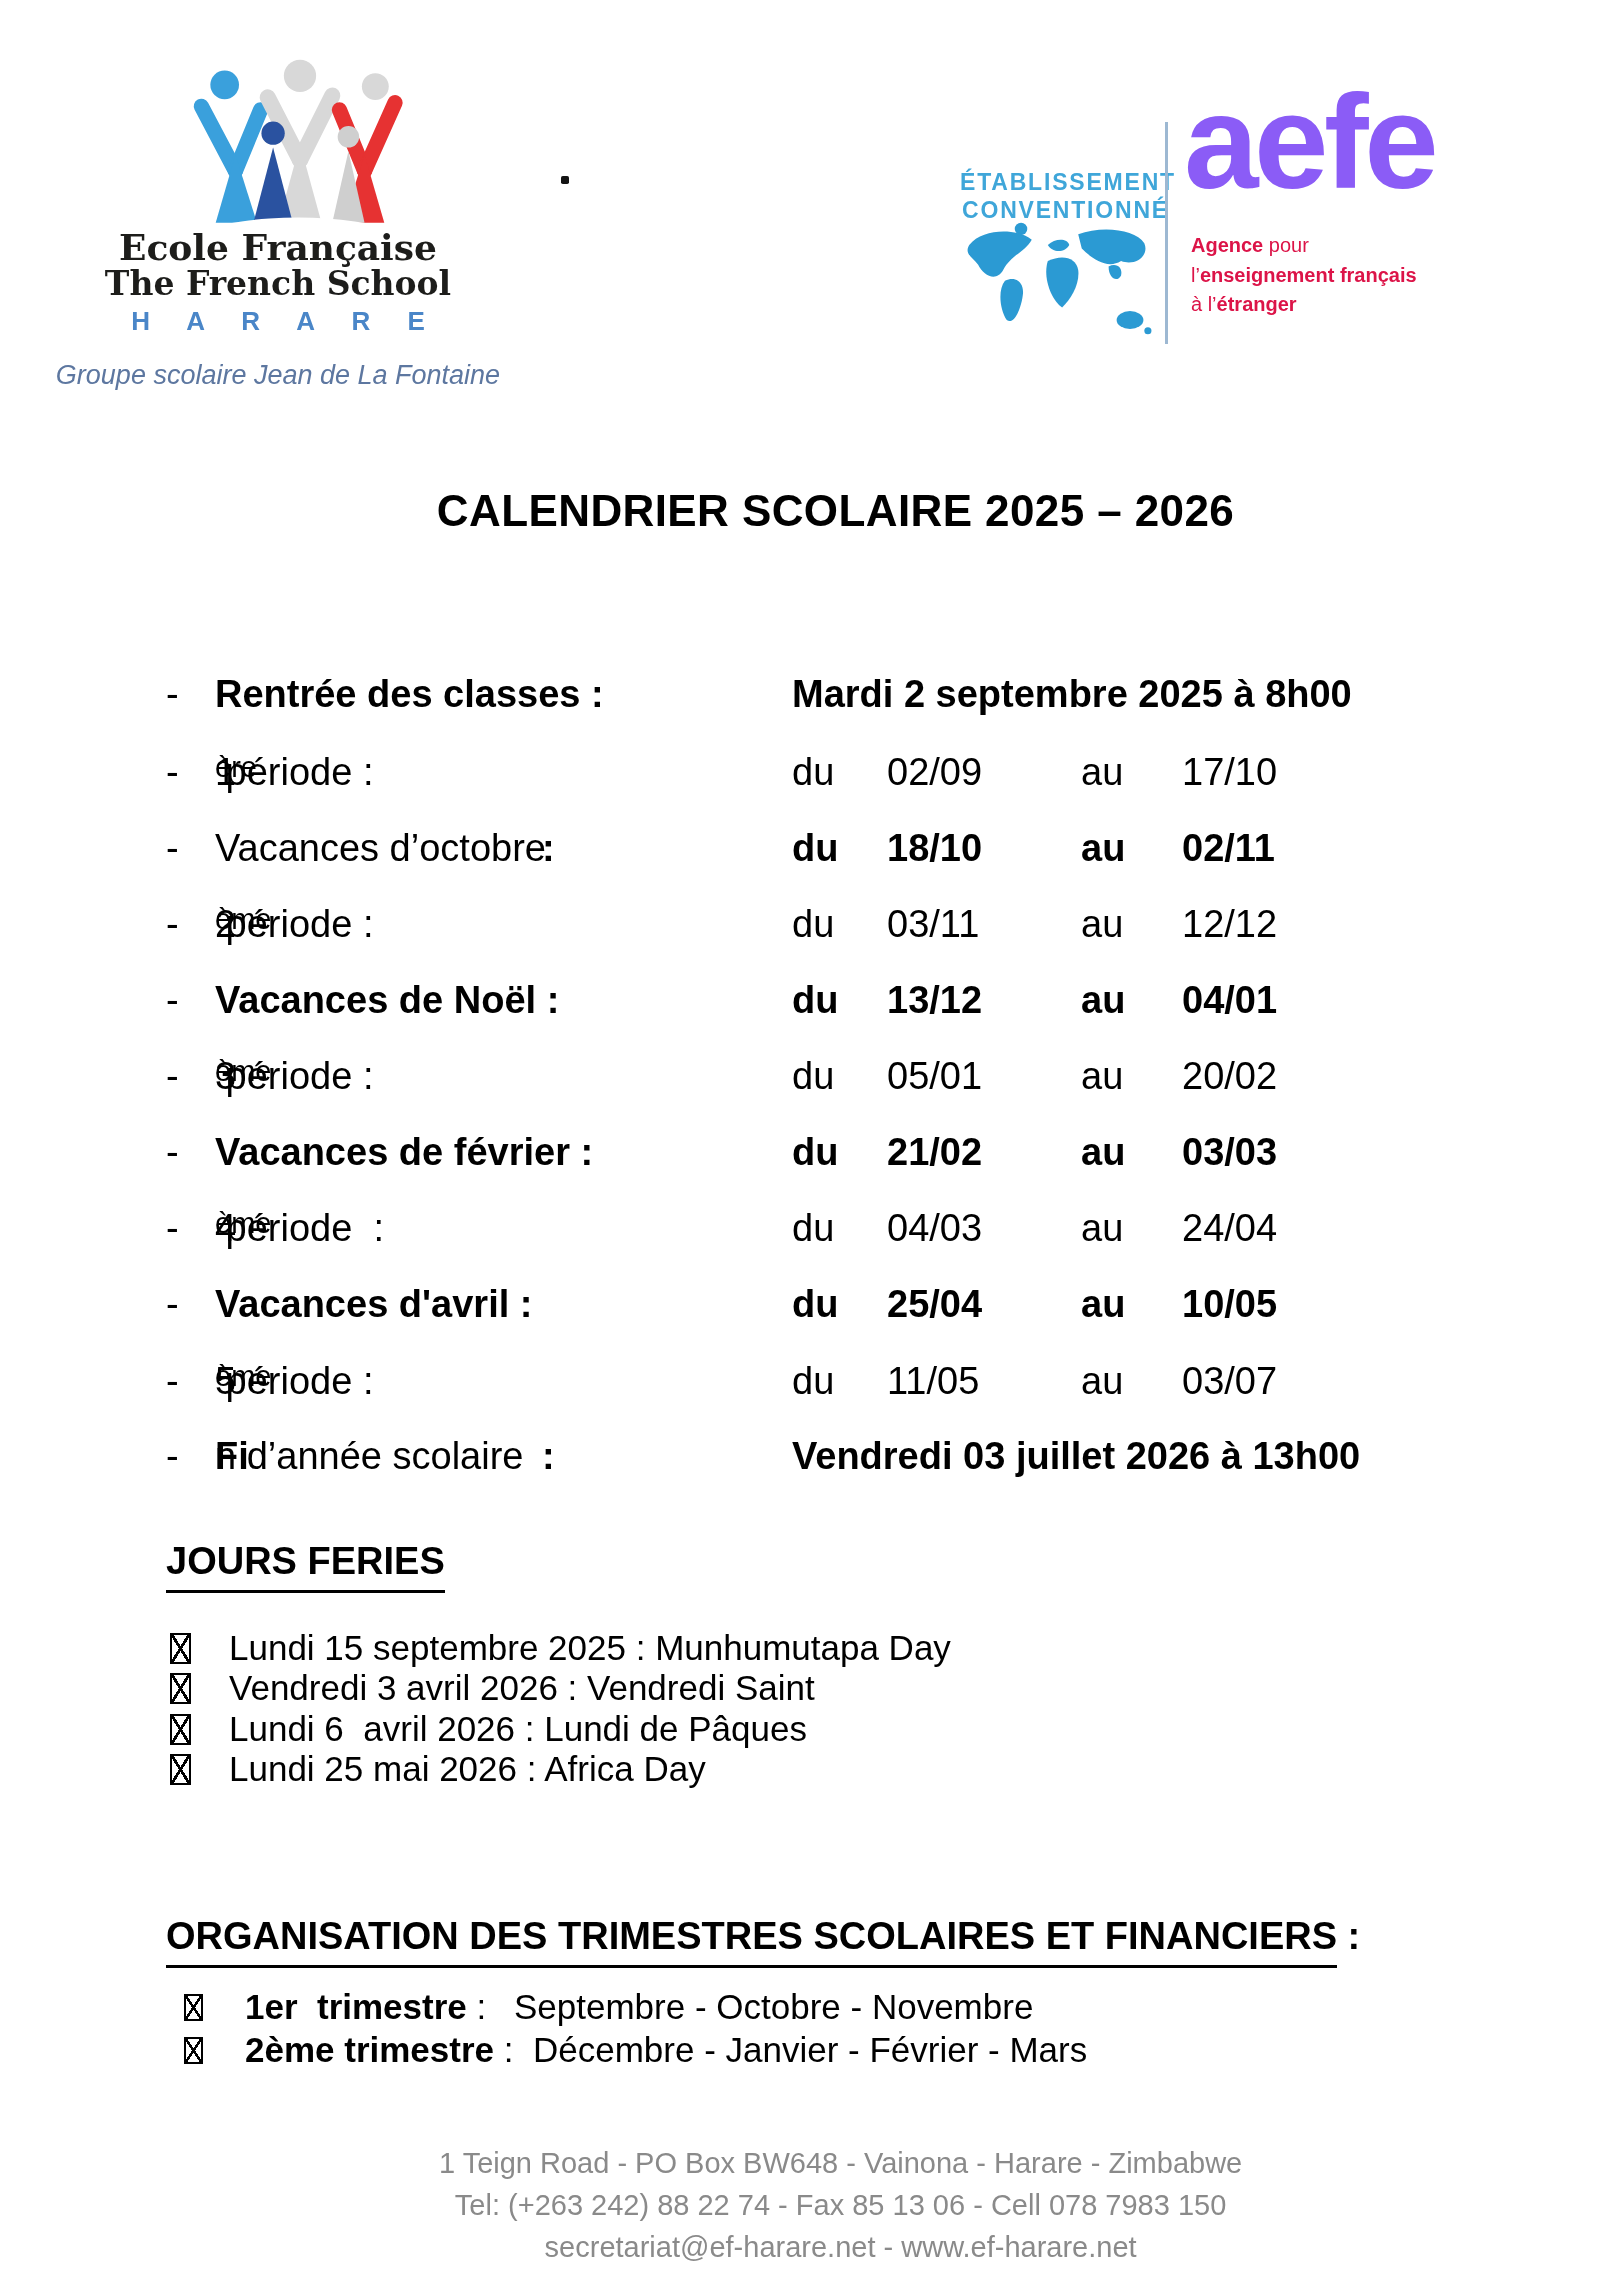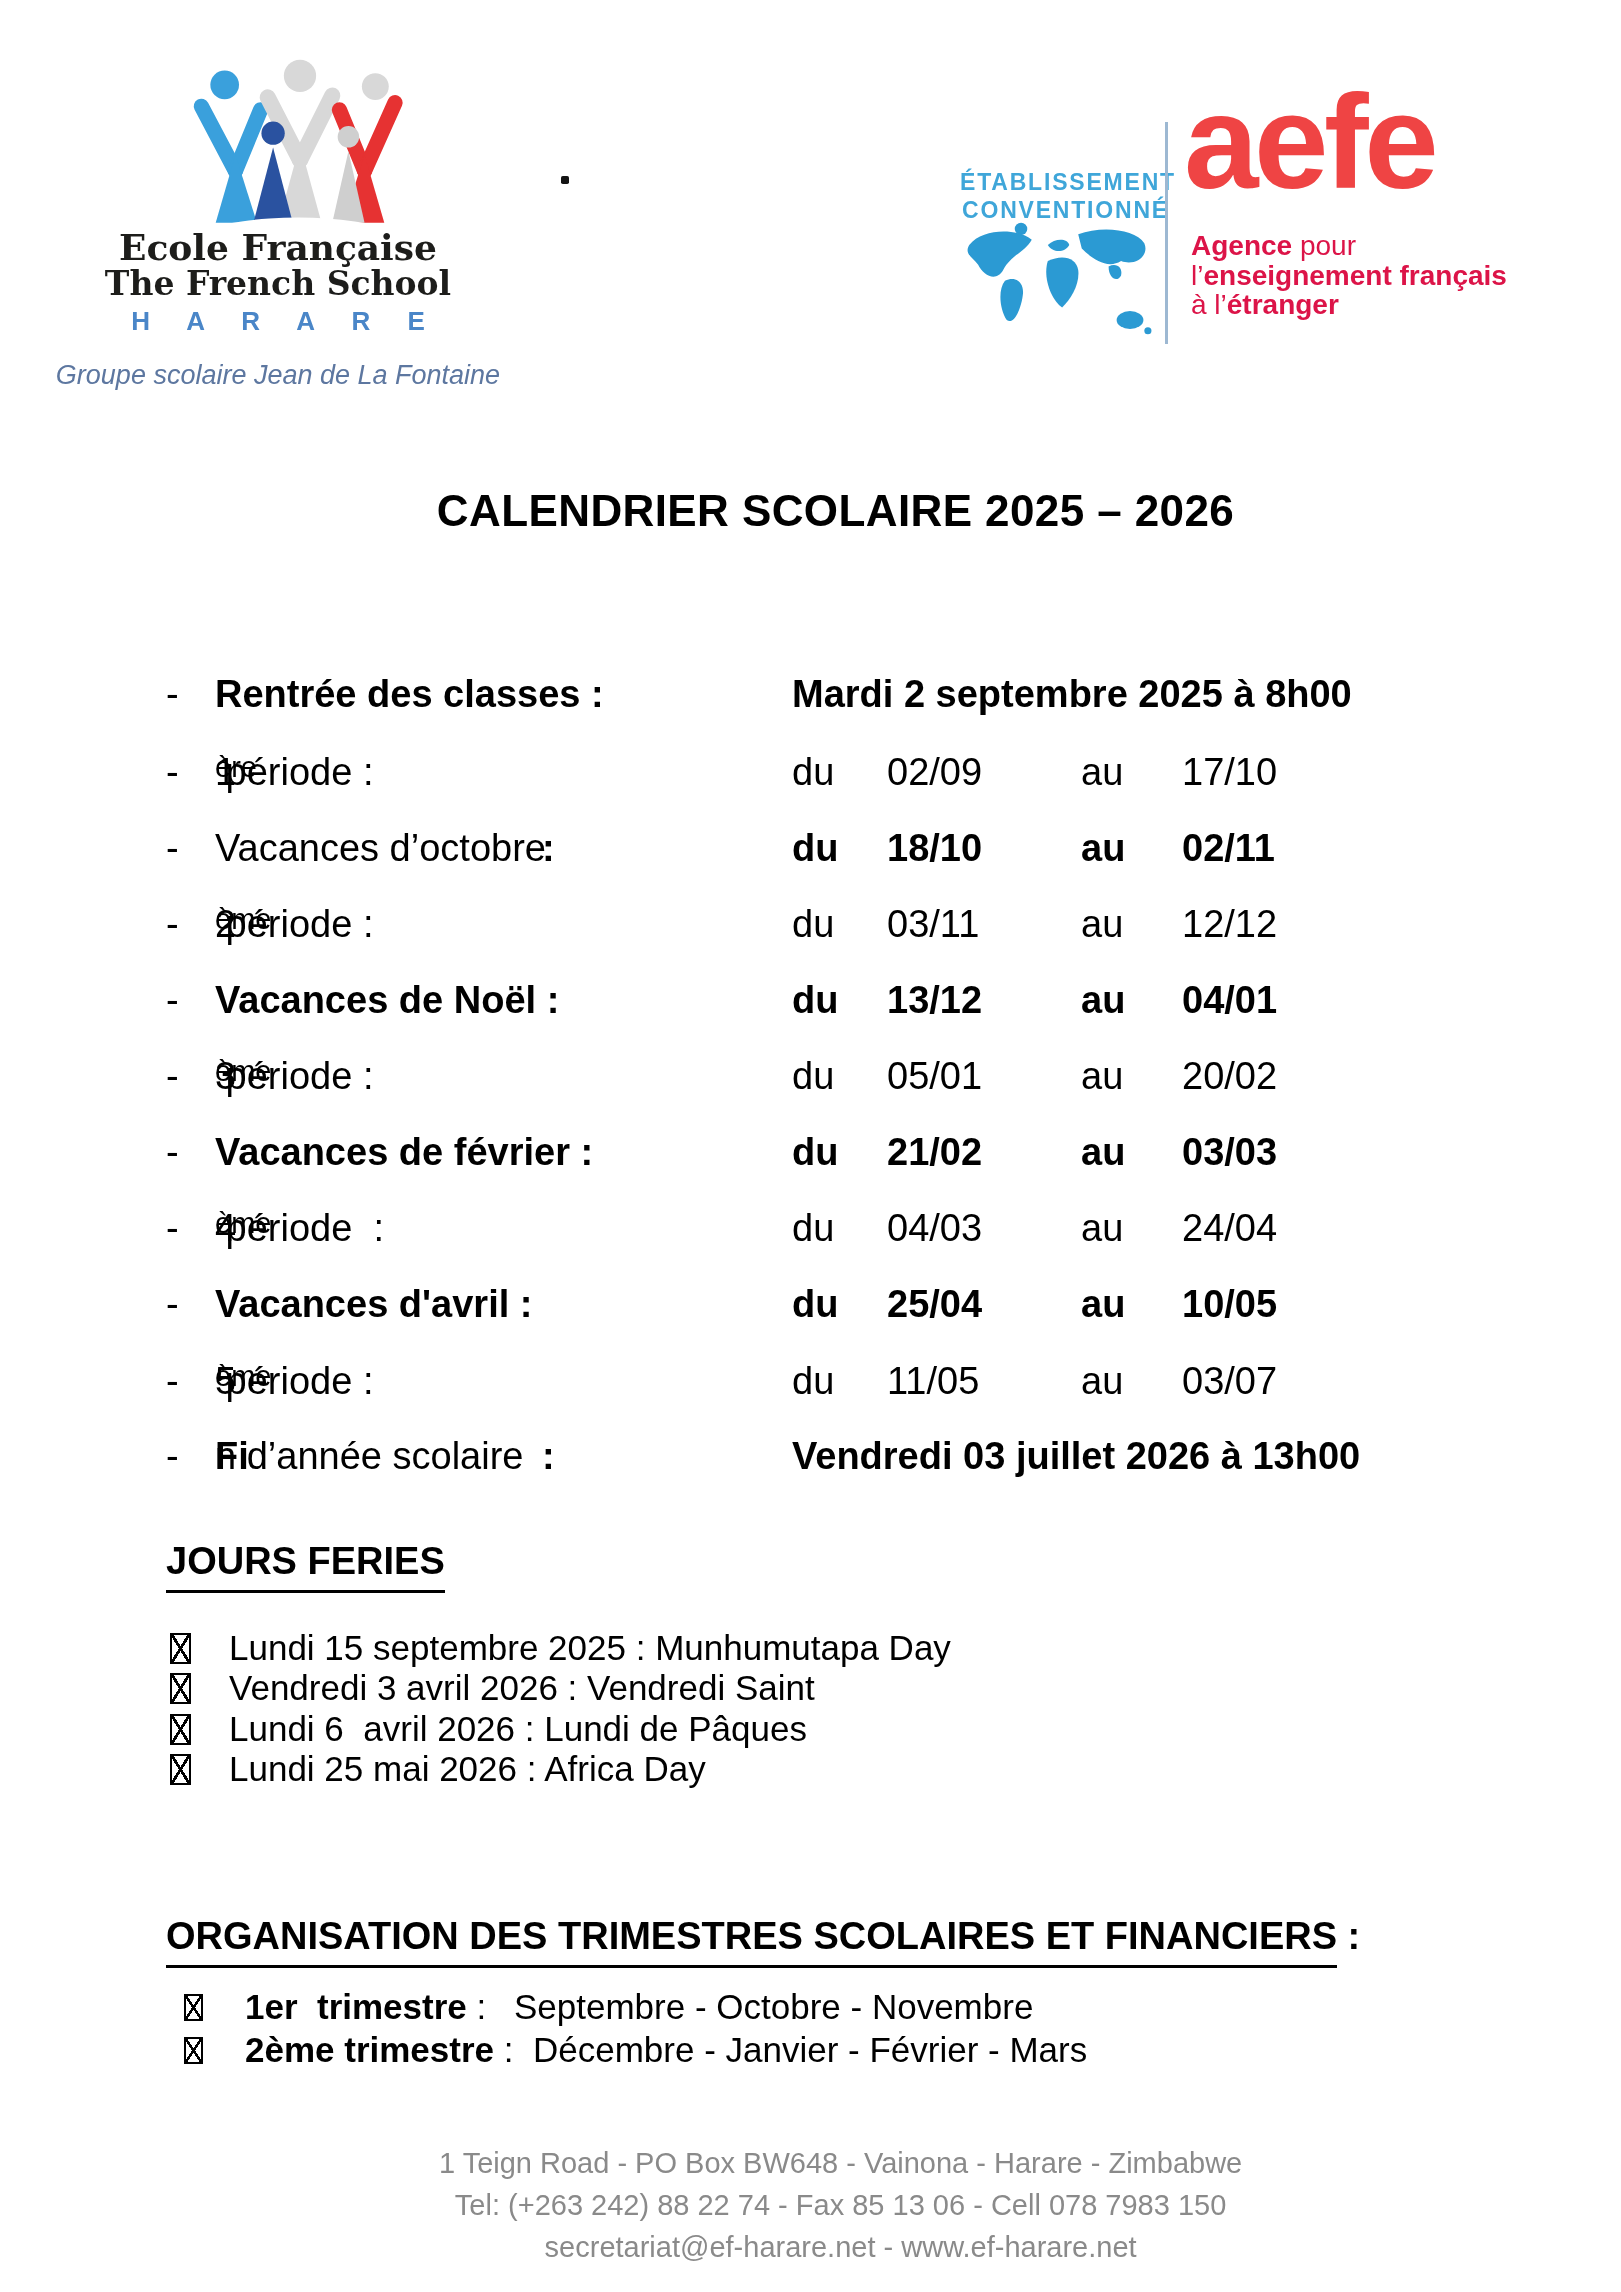--- a/index.html
+++ b/index.html
@@ -16,23 +16,23 @@
   .ef-en{font-family:"DejaVu Serif",serif;font-weight:bold;font-size:33px;color:#1d1d1b;line-height:36px;}
   .harare{margin-top:4.5px;font-size:26px;font-weight:bold;color:#4a86c8;letter-spacing:15px;text-indent:15px;line-height:29px;}
   .groupe{margin-top:24px;font-style:italic;font-size:27px;color:#5d77a0;line-height:30px;}
   .stray-dot{position:absolute;left:561px;top:176px;width:8px;height:8px;background:#141414;border-radius:1.8px;}
 
   
   .badge{position:absolute;left:960px;top:168px;width:211px;text-align:center;
          font-weight:bold;font-size:23px;color:#3fa6d9;letter-spacing:1.8px;line-height:28px;}
   .map{position:absolute;left:958px;top:220px;}
   .divider{position:absolute;left:1165px;top:122px;width:2.7px;height:222px;background:#9db8d2;}
-  .aefe{position:absolute;left:1184px;top:75px;font-size:134px;font-weight:bold;color:#ef4444;
+  .aefe{position:absolute;left:1184px;top:75px;font-size:134px;font-weight:bold;color:#8b5cf6;
         letter-spacing:-4.5px;line-height:1;}
-  .tagline{position:absolute;left:1191px;top:231px;font-size:28px;line-height:29.6px;color:#dc1448;}
+  .tagline{position:absolute;left:1191px;top:231px;font-size:20px;line-height:29.6px;color:#dc1448;}
 
   
   .title{position:absolute;left:0;top:486px;width:1671px;text-align:center;
          font-size:44px;font-weight:bold;letter-spacing:0.4px;}
 
   
   .cal-row{position:absolute;left:0;width:100%;height:63px;font-size:38px;}
   .cal-row span{position:absolute;top:0;white-space:pre;}
   .c-dash{left:166px;}
   .c-label{left:215px;}

